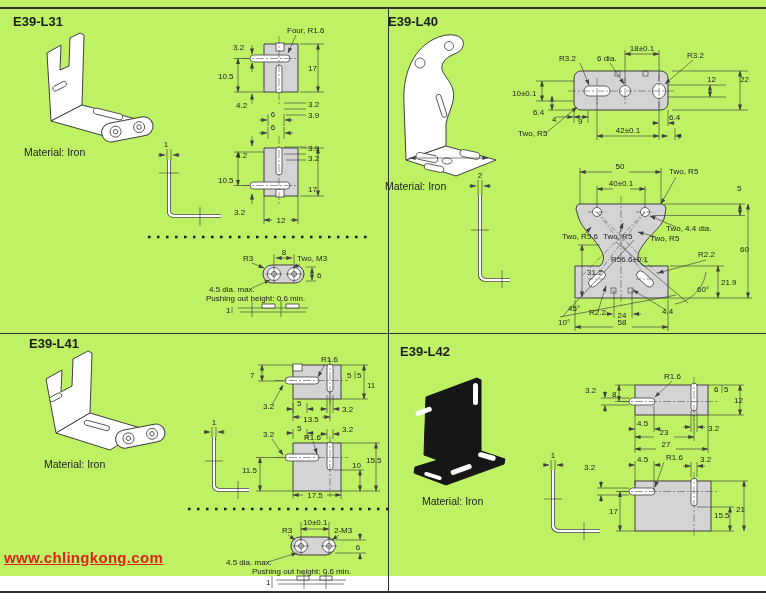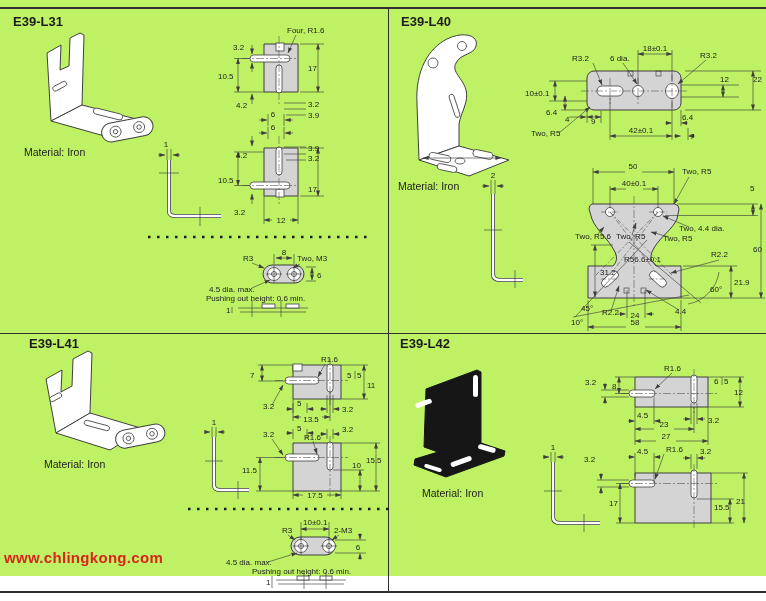--- a/index.html
+++ b/index.html
@@ -15,21 +15,21 @@
   .sg{stroke:#3f3f3f;stroke-width:1;fill:#d4d4d4;stroke-linejoin:round;}
   .w{stroke:#3f3f3f;stroke-width:.8;fill:#fff;}
   .dim{stroke:#3f3f3f;stroke-width:.65;fill:none;}
   .cl{stroke:#4a4a4a;stroke-width:.55;stroke-dasharray:8 2 2 2;fill:none;}
   .dash{stroke:#4a4a4a;stroke-width:.6;stroke-dasharray:5 2 1.5 2;fill:none;}
   .dot{stroke:#1c1c1c;stroke-width:2.6;stroke-dasharray:2.5 6.5;fill:none;}
   .tube{stroke:#3f3f3f;stroke-width:4;fill:none;stroke-linejoin:round;}
   .tubein{stroke:#fff;stroke-width:2.4;fill:none;stroke-linejoin:round;}
   .blk{fill:#161616;stroke:#161616;}
   .wm{position:absolute;left:4px;top:549px;font:bold 15px "Liberation Sans",sans-serif;
-     color:#d9251d;letter-spacing:.3px;}
+     color:#d9251d;letter-spacing:.3px;text-decoration:underline;}
 </style>
 </head>
 <body>
 
 <div class="sheet">
 
   <div class="bline" style="left:0;top:7px;width:766px;height:1.5px"></div>
   <div class="bline" style="left:388px;top:7px;width:1px;height:585px"></div>
   <div class="bline" style="left:0;top:333px;width:766px;height:1px"></div>
   <div class="bline" style="left:0;top:591px;width:766px;height:2px"></div>
@@ -180,21 +180,21 @@
       <text class="d" x="317" y="270">6</text>
       <text class="d" x="209" y="284">4.5 dia. max.</text>
       <text class="d" x="206" y="293">Pushing out height: 0.6 min.</text>
       <text class="d" x="226" y="305">1</text>
     </g>
 
     <text class="m" x="24" y="148">Material: Iron</text>
   </svg>
   </div>
 
-  <div class="panel" style="left:389px;top:8px;width:378px;height:325px">
+  <div class="panel" style="left:376px;top:8px;width:378px;height:325px">
   <svg width="378" height="325" viewBox="0 0 378 325">
     <defs>
       <marker id="m2e" markerWidth="7" markerHeight="6" refX="5.6" refY="3" orient="auto" markerUnits="userSpaceOnUse">
             <path d="M0,1 L6,3 L0,5 Z" fill="#3f3f3f"></path>
           </marker>
       <marker id="m2s" markerWidth="7" markerHeight="6" refX="5.6" refY="3" orient="auto-start-reverse" markerUnits="userSpaceOnUse">
             <path d="M0,1 L6,3 L0,5 Z" fill="#3f3f3f"></path>
           </marker>
     </defs>
     <text class="t" x="12" y="18">E39-L40</text>
@@ -521,21 +521,21 @@
       <text class="d" x="342" y="217" text-anchor="middle">6</text>
       <text class="d" x="210" y="232">4.5 dia. max.</text>
       <text class="d" x="236" y="241">Pushing out height: 0.6 min.</text>
       <text class="d" x="250" y="252">1</text>
     </g>
 
     <text class="m" x="28" y="135">Material: Iron</text>
   </svg>
   </div>
 
-  <div class="panel" style="left:388px;top:333px;width:378px;height:259px">
+  <div class="panel" style="left:388px;top:341px;width:378px;height:259px">
   <svg width="378" height="259" viewBox="0 0 378 259">
     <defs>
       <marker id="m4e" markerWidth="7" markerHeight="6" refX="5.6" refY="3" orient="auto" markerUnits="userSpaceOnUse">
             <path d="M0,1 L6,3 L0,5 Z" fill="#3f3f3f"></path>
           </marker>
       <marker id="m4s" markerWidth="7" markerHeight="6" refX="5.6" refY="3" orient="auto-start-reverse" markerUnits="userSpaceOnUse">
             <path d="M0,1 L6,3 L0,5 Z" fill="#3f3f3f"></path>
           </marker>
     </defs>
     <text class="t" x="12" y="15">E39-L42</text>

